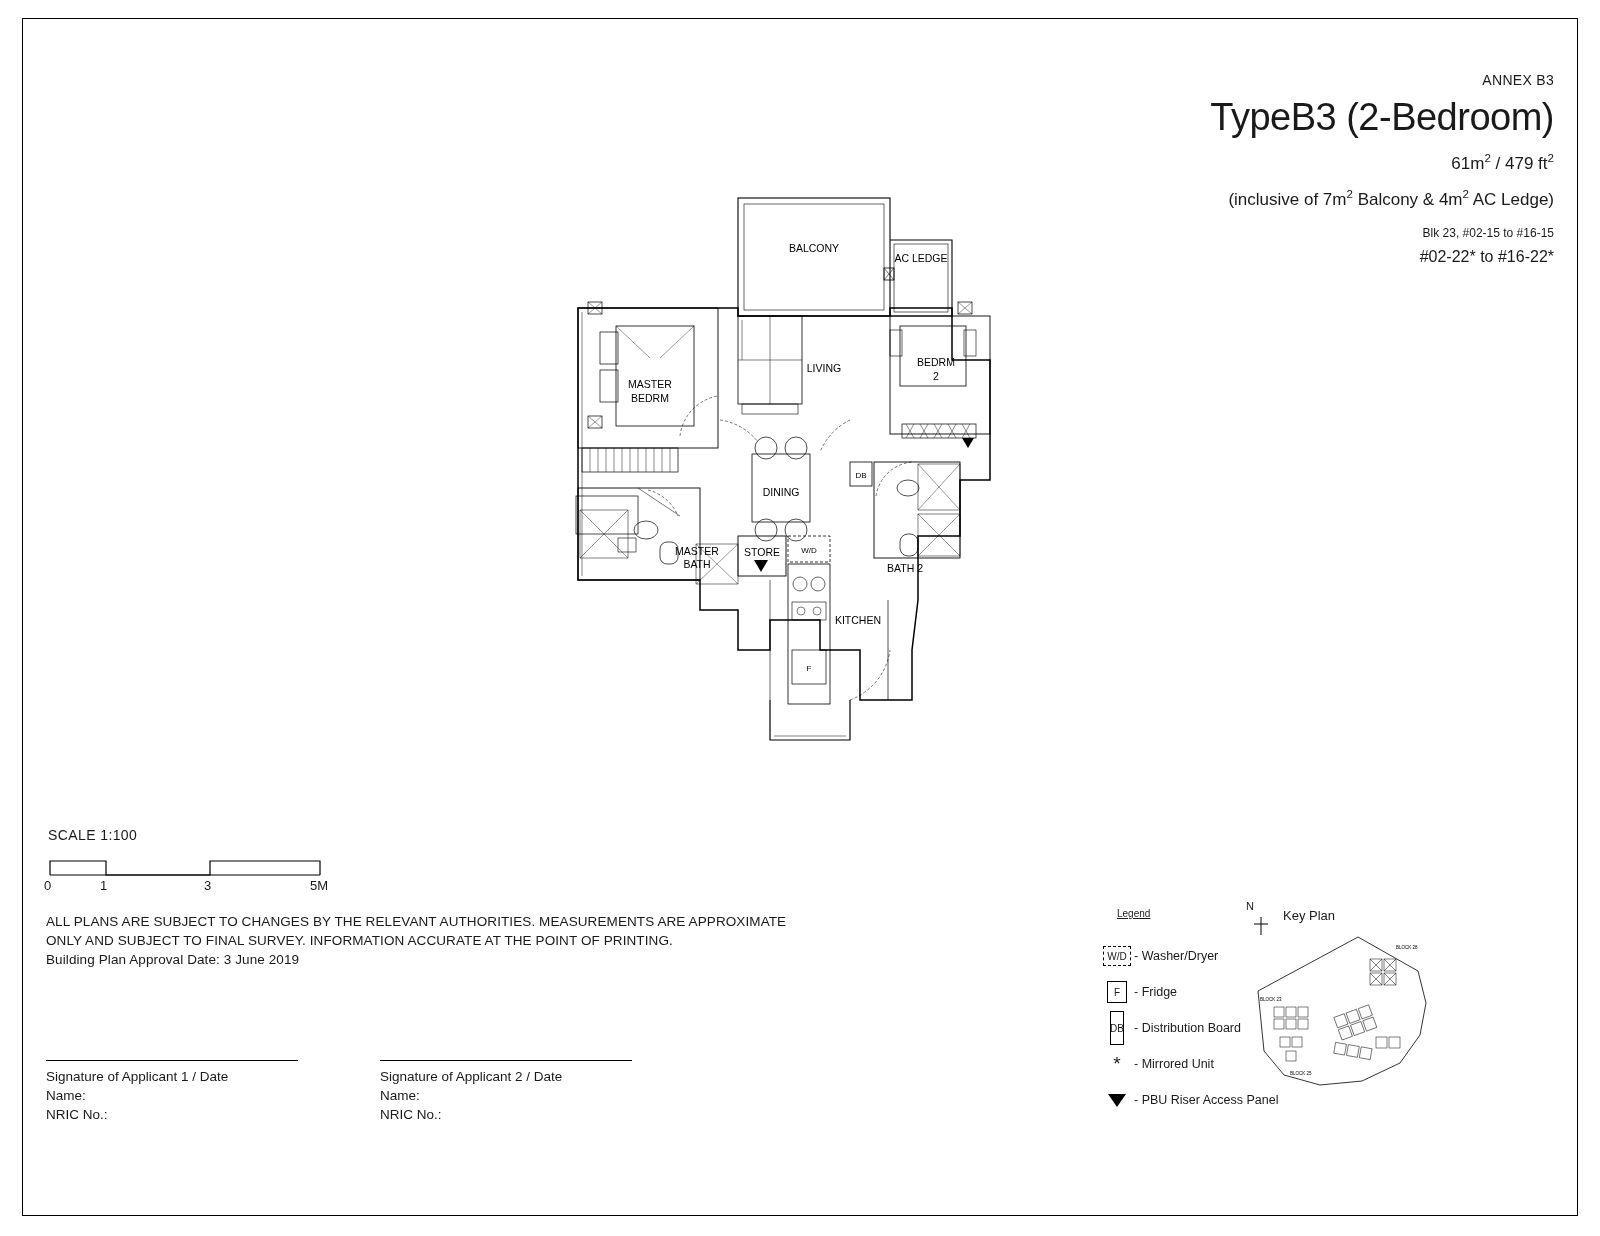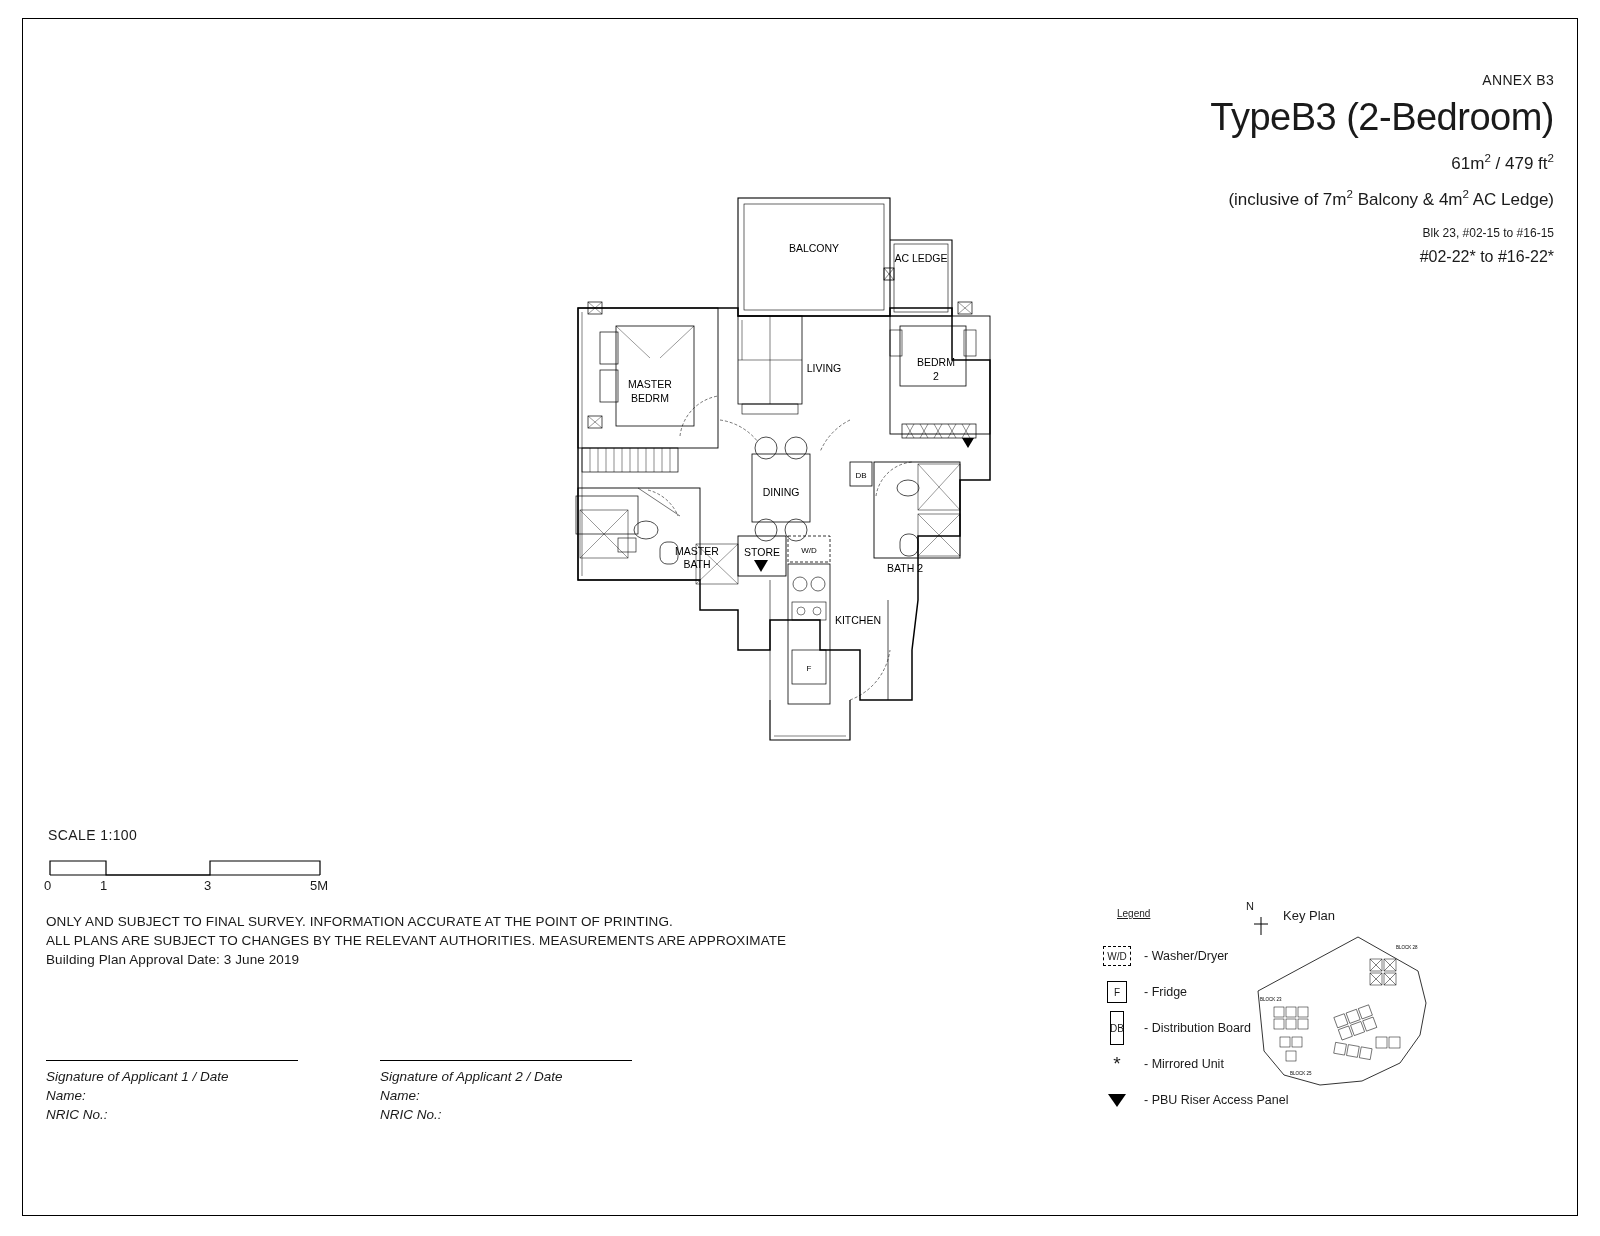--- a/index.html
+++ b/index.html
@@ -109,21 +109,20 @@
     line-height: 19px;
     letter-spacing: .1px;
     max-width: 760px;
   }
 
   
   .sig {
     position: absolute;
     font-size: 13.5px;
     line-height: 19px;
-    font-style: italic;
   }
   .sig-1 { left: 46px; top: 1060px; }
   .sig-2 { left: 380px; top: 1060px; }
   .sig-rule {
     width: 252px;
     height: 0;
     border-top: 1px solid #000;
     margin-bottom: 6px;
   }
 
@@ -162,21 +161,21 @@
   .box-dash { border-style: dashed; }
   .box-f { width: 20px; height: 22px; }
   .box-db { width: 14px; height: 34px; }
   .star-sym { font-size: 19px; line-height: 12px; }
   .tri-sym {
     width: 0; height: 0;
     border-left: 9px solid transparent;
     border-right: 9px solid transparent;
     border-top: 13px solid #000;
   }
-  .legend-text { margin-left: 10px; white-space: nowrap; }
+  .legend-text { margin-left: 0; white-space: nowrap; }
 
   
   .keyplan-title {
     position: absolute;
     left: 1283px;
     top: 908px;
     font-size: 13px;
   }
   .north {
     position: absolute;
@@ -377,22 +376,22 @@
   </g>
 </svg>
 <div class="scale-nums">
   <span style="left:0px;">0</span>
   <span style="left:56px;">1</span>
   <span style="left:160px;">3</span>
   <span style="left:266px;">5M</span>
 </div>
 
 <div class="disclaimer">
+  <div>ALL PLANS ARE SUBJECT TO CHANGES BY THE RELEVANT AUTHORITIES. MEASUREMENTS ARE APPROXIMATE</div>
   <div>ONLY AND SUBJECT TO FINAL SURVEY. INFORMATION ACCURATE AT THE POINT OF PRINTING.</div>
-  <div>ALL PLANS ARE SUBJECT TO CHANGES BY THE RELEVANT AUTHORITIES. MEASUREMENTS ARE APPROXIMATE</div>
   <div>Building Plan Approval Date: 3 June 2019</div>
 </div>
 
 <div class="sig sig-1">
   <div class="sig-rule"></div>
   <div>Signature of Applicant 1 / Date</div>
   <div>Name:</div>
   <div>NRIC No.:</div>
 </div>
 <div class="sig sig-2">

